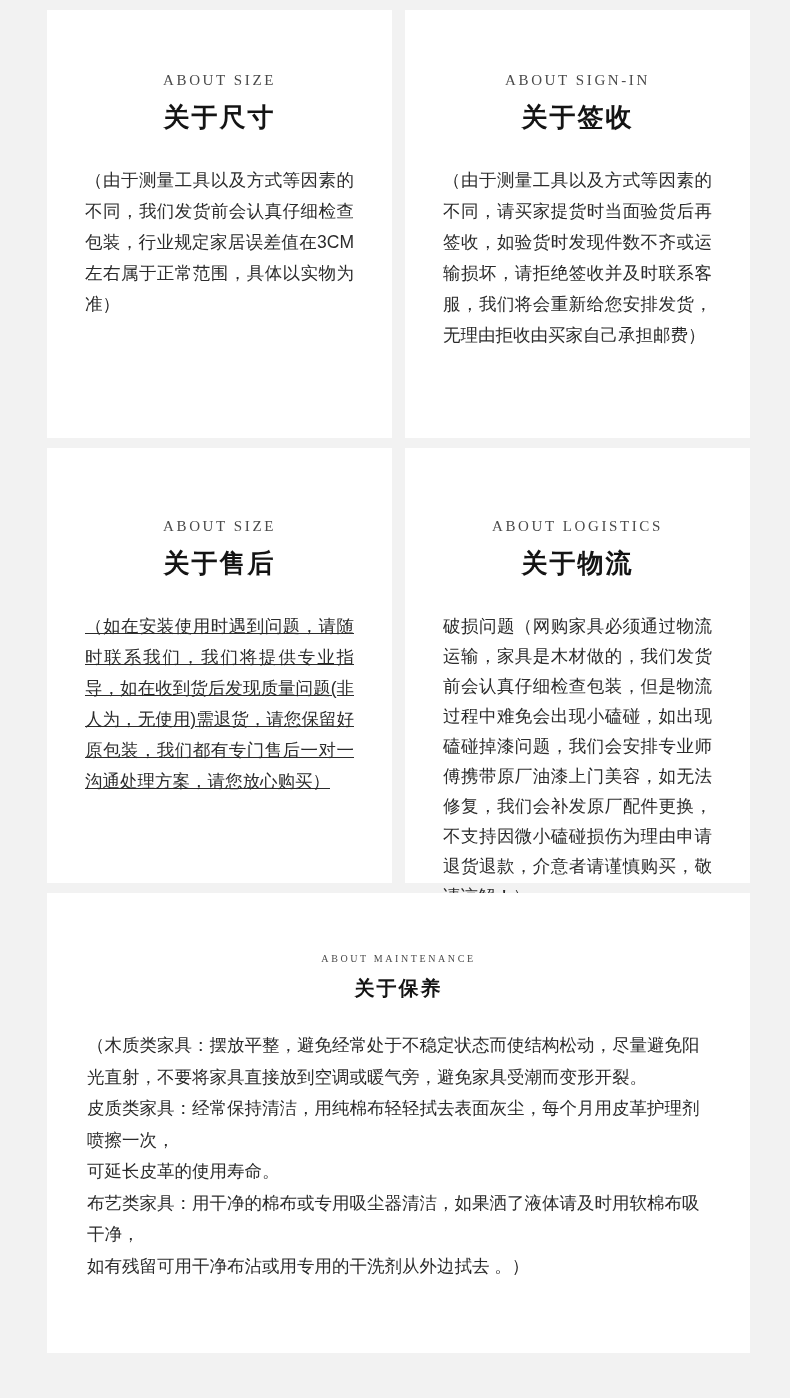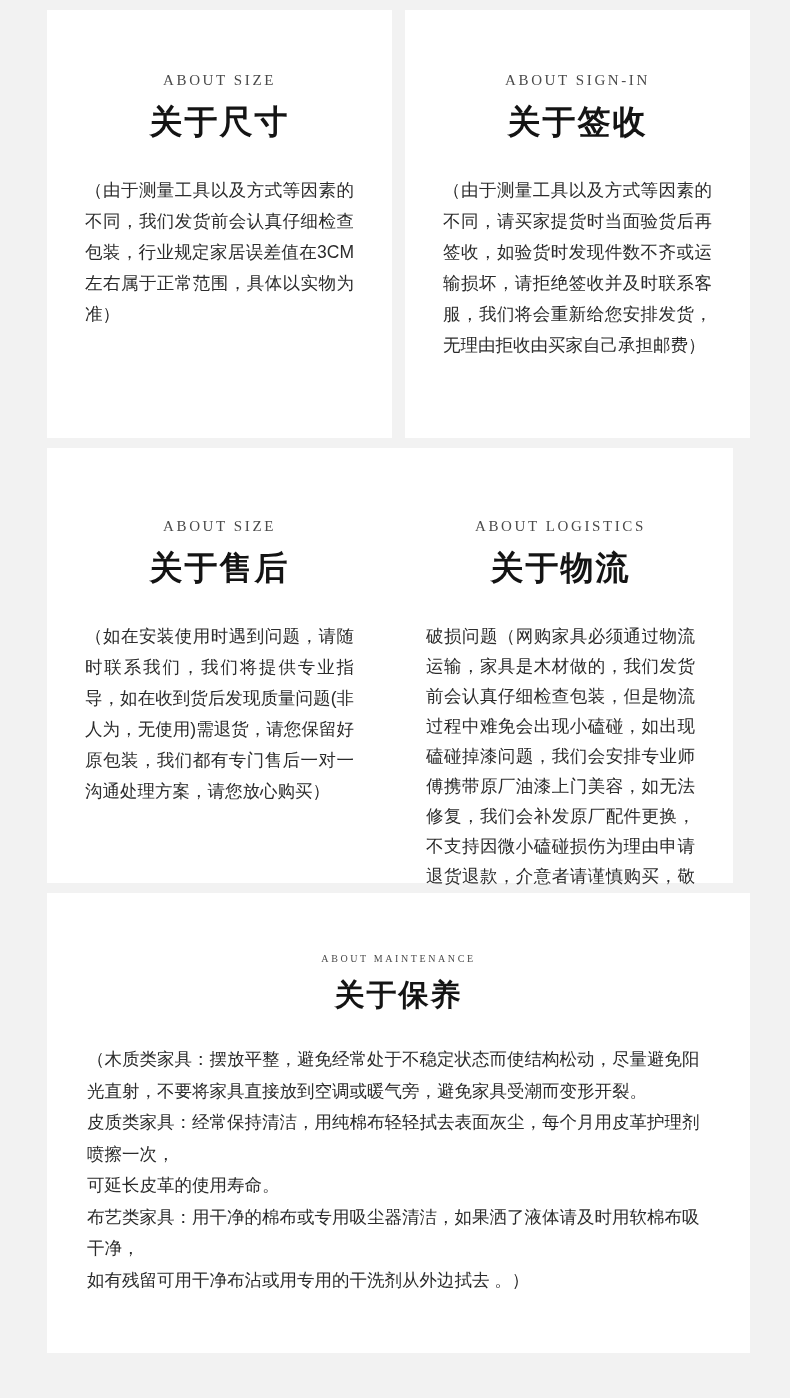--- a/index.html
+++ b/index.html
@@ -36,21 +36,21 @@
     font-family: "Liberation Serif", "DejaVu Serif", serif;
     font-size: 15px;
     letter-spacing: 2.6px;
     color: #4a4a4a;
     font-weight: 400;
   }
   .title {
     text-align: center;
     font-family: "Liberation Sans", "DejaVu Sans", sans-serif;
     font-weight: bold;
-    font-size: 33px;
+    font-size: 26px;
     letter-spacing: 2px;
     color: #141414;
     margin-top: 11px;
   }
   .body-text {
     font-size: 17.5px;
     line-height: 31px;
     color: #2b2b2b;
     text-align: justify;
     white-space: pre-wrap;
@@ -69,36 +69,36 @@
     left: 405px; top: 0px; width: 345px; height: 428px;
   }
   #card-signin .eyebrow { padding-top: 62px; }
   #card-signin .body-text { margin-top: 30px; }
 
   
   #card-aftersale {
     left: 47px; top: 438px; width: 345px; height: 435px;
   }
   #card-aftersale .eyebrow { padding-top: 70px; }
-  #card-aftersale .body-text { margin-top: 30px; }
+  #card-aftersale .body-text { margin-top: 30px; text-decoration: underline; }
 
   
   #card-logistics {
-    left: 388px; top: 438px; width: 345px; height: 435px;
+    left: 405px; top: 438px; width: 345px; height: 435px;
   }
   #card-logistics .eyebrow { padding-top: 70px; }
   #card-logistics .body-text { margin-top: 30px; line-height: 30px; }
 
   
   #card-maintenance {
     left: 47px; top: 883px; width: 703px; height: 460px;
   }
   #card-maintenance .card-inner { padding: 0 40px; }
   #card-maintenance .eyebrow { padding-top: 60px; font-size: 10px; letter-spacing: 2.6px;}
-  #card-maintenance .title { font-size: 30px; }
+  #card-maintenance .title { font-size: 20px; }
   #card-maintenance .body-text {
     margin-top: 28px;
     font-size: 17.5px;
     line-height: 31.5px;
     text-align: left;
     word-break: normal;
   }
 </style>
 </head>
 <body>

